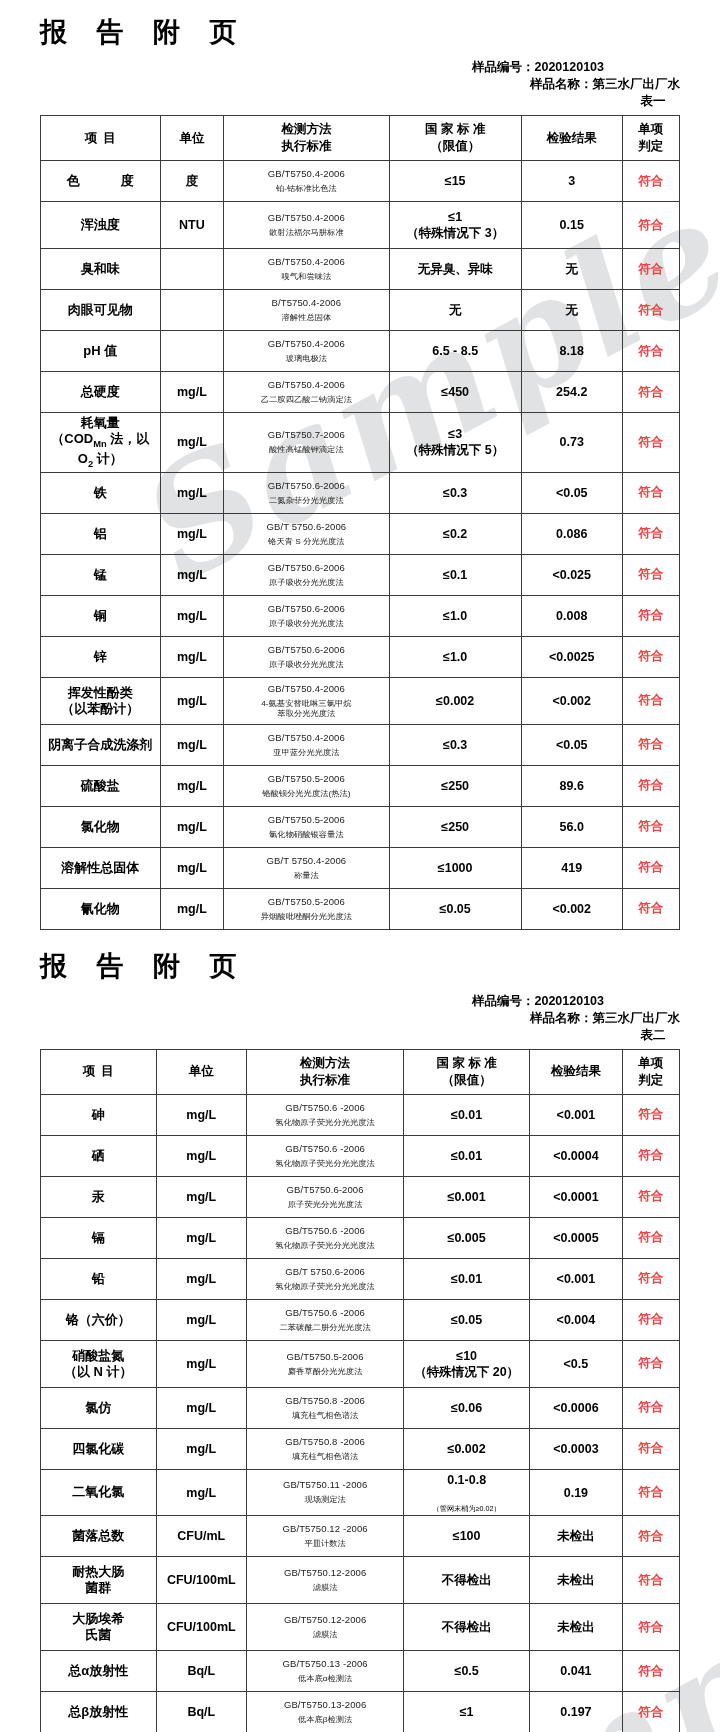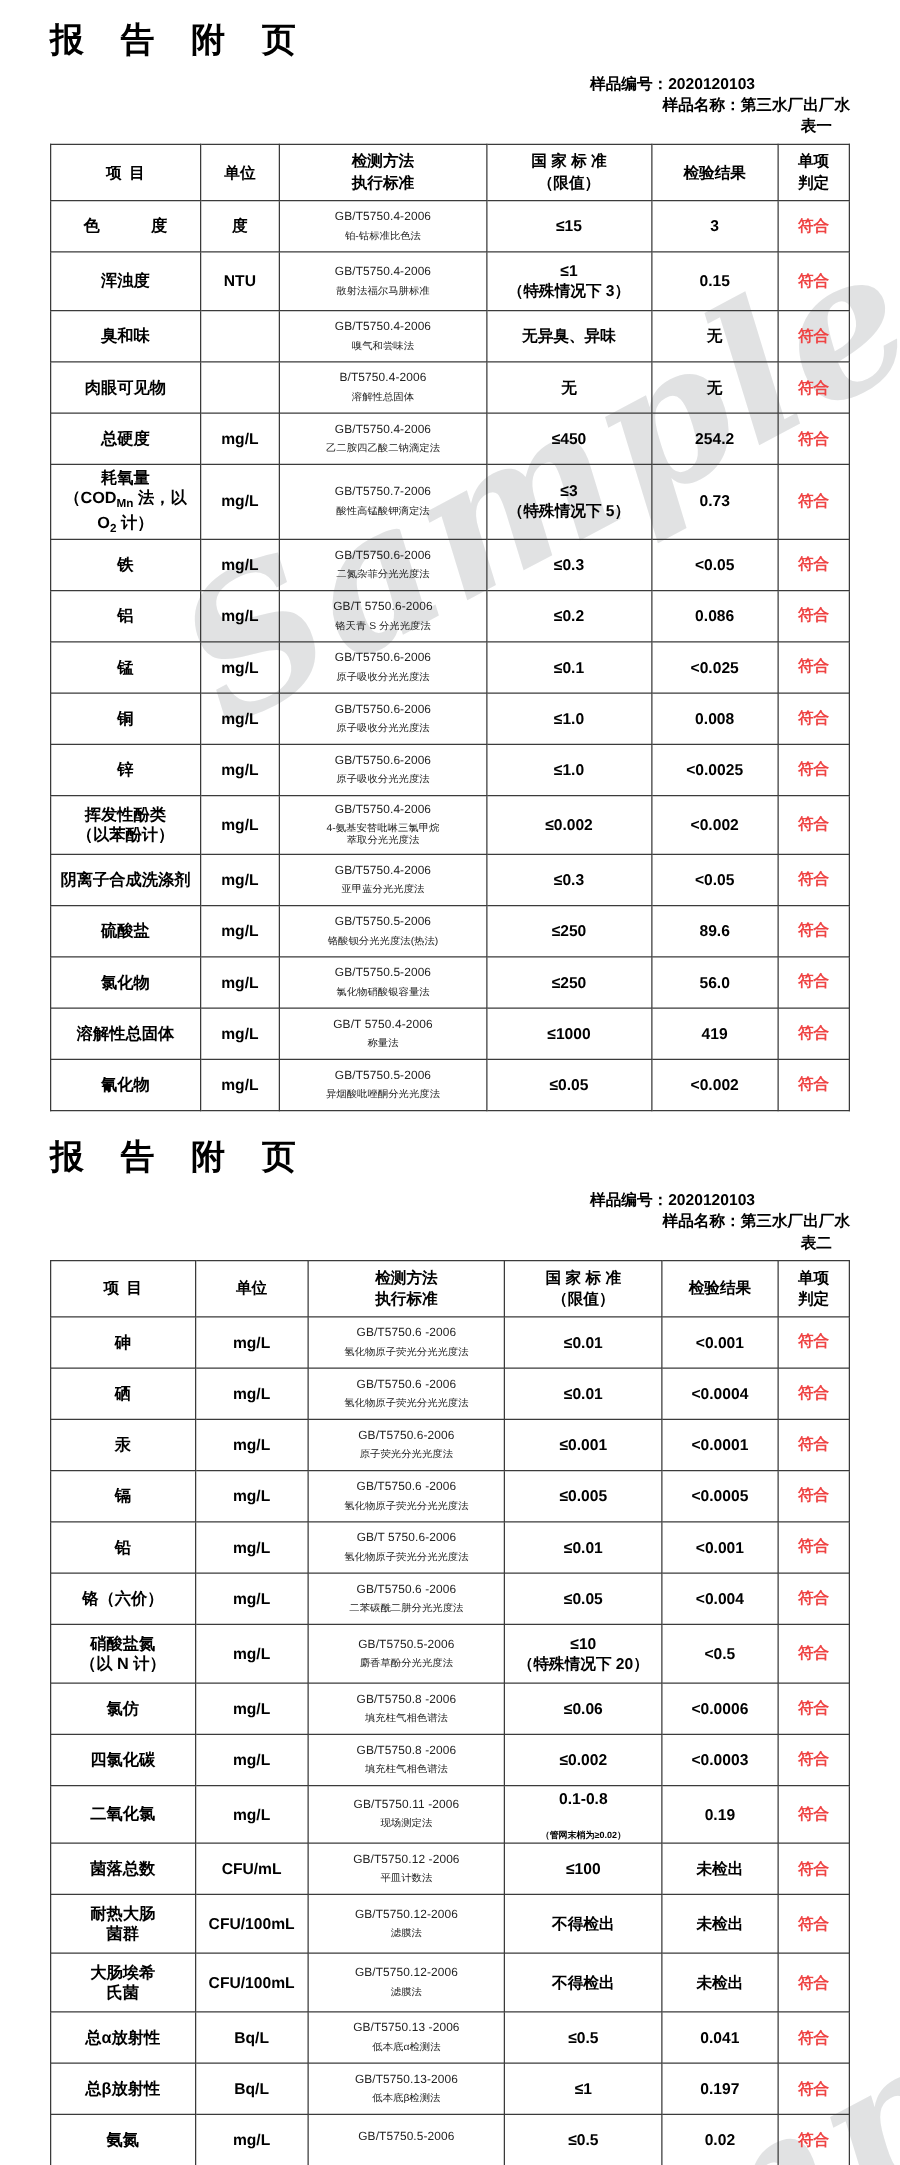--- a/index.html
+++ b/index.html
@@ -153,21 +153,21 @@
     color: #000;
   }
   td.cell-std .std-note {
     display: block;
     font-size: 12.5px;
     font-weight: 700;
   }
   td.cell-std .std-note-small {
     display: block;
     font-size: 7.2px;
-    font-weight: 700;
+    font-weight: 400;
     margin-top: 16px;
   }
   td.cell-result {
     font-size: 12.5px;
     font-weight: 700;
     color: #000;
   }
   td.cell-verdict {
     font-size: 12.5px;
     font-weight: 700;
@@ -249,20 +249,31 @@
           </tr>
           <tr class="row-1line">
             <td class="cell-item">肉眼可见物</td>
             <td class="cell-unit"></td>
             <td class="cell-method">
               <span class="m-code">B/T5750.4-2006</span>
               <span class="m-name">溶解性总固体</span>
             </td>
             <td class="cell-std">无</td>
             <td class="cell-result">无</td>
+            <td class="cell-verdict">符合</td>
+          </tr>
+          <tr class="row-1line">
+            <td class="cell-item">pH 值</td>
+            <td class="cell-unit"></td>
+            <td class="cell-method">
+              <span class="m-code">GB/T5750.4-2006</span>
+              <span class="m-name">玻璃电极法</span>
+            </td>
+            <td class="cell-std">6.5 - 8.5</td>
+            <td class="cell-result">8.18</td>
             <td class="cell-verdict">符合</td>
           </tr>
           <tr class="row-1line">
             <td class="cell-item">总硬度</td>
             <td class="cell-unit">mg/L</td>
             <td class="cell-method">
               <span class="m-code">GB/T5750.4-2006</span>
               <span class="m-name">乙二胺四乙酸二钠滴定法</span>
             </td>
             <td class="cell-std">≤450</td>

